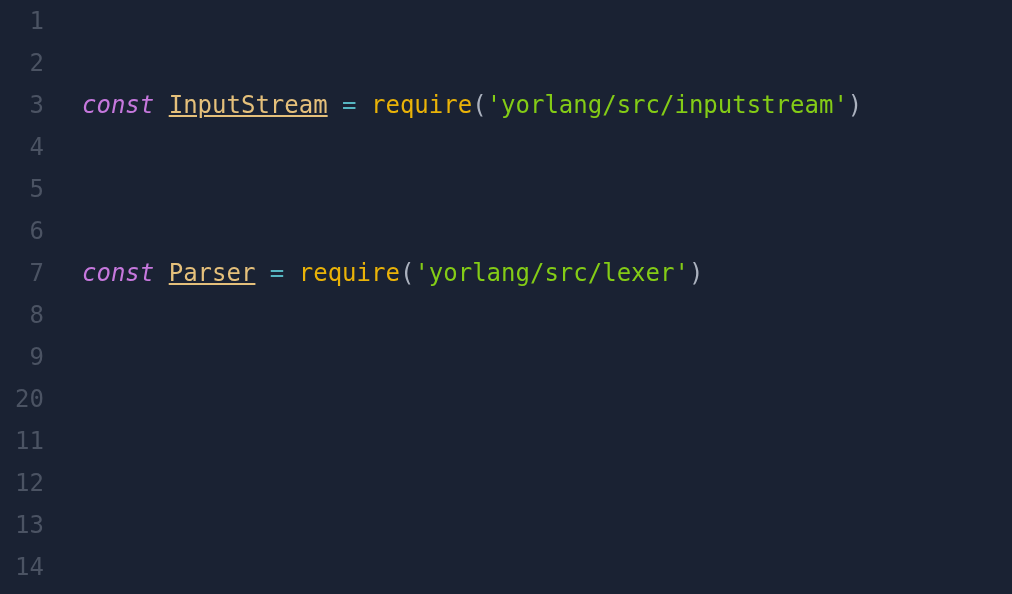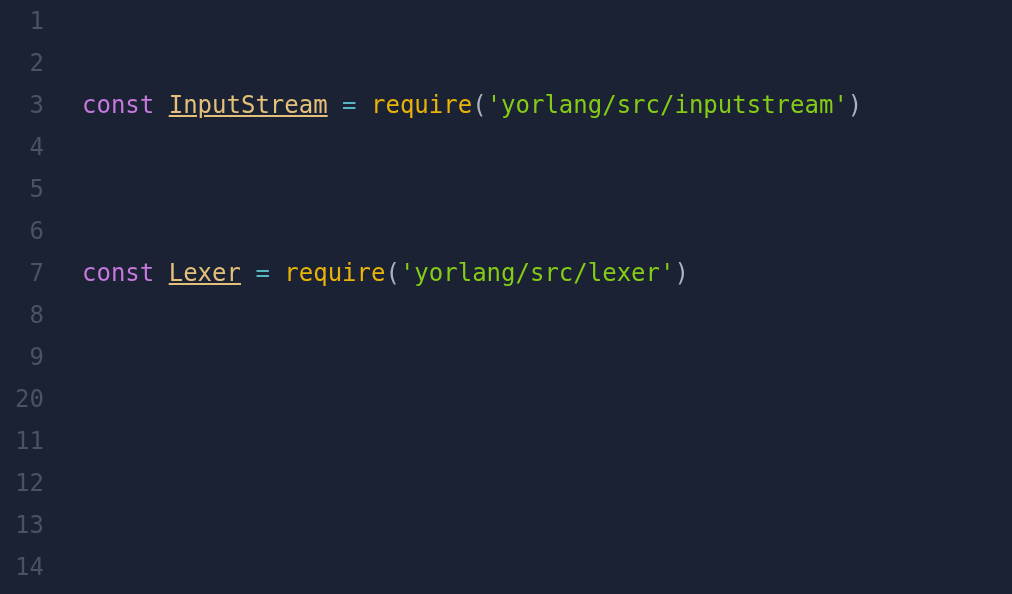--- a/index.html
+++ b/index.html
@@ -28,21 +28,21 @@
     font-variant-numeric: tabular-nums;
   }
   .gutter .ln { height: 42px; }
   .code {
     flex: 1;
     padding-left: 20px;
     white-space: pre;
     position: relative;
   }
   .row { height: 42px; position: relative; }
-  .kw  { color: #c678dd; }
+  .kw  { color: #c678dd; font-style: italic; }
   .cls { color: #e5c07b; text-decoration: underline; }
   .fn  { color: #eab308; }
   .str { color: #84cc16; }
   .op  { color: #56b6c2; }
   .punct { color: #abb2bf; }
   .plain { color: #abb2bf; }
 </style>
 </head>
 <body>
 
@@ -60,21 +60,21 @@
     <div class="ln">20</div>
     <div class="ln">11</div>
     <div class="ln">12</div>
     <div class="ln">13</div>
     <div class="ln">14</div>
   </div>
 
   <div class="code">
     <div class="row"><span class="kw">const</span><span class="plain"> </span><span class="cls">InputStream</span><span class="plain"> </span><span class="op">=</span><span class="plain"> </span><span class="fn">require</span><span class="punct">(</span><span class="str">'yorlang/src/inputstream'</span><span class="punct">)</span></div>
 
-    <div class="row"><span class="kw">const</span><span class="plain"> </span><span class="cls">Lexer</span><span class="plain"> </span><span class="op">=</span><span class="plain"> </span><span class="fn">require</span><span class="punct">(</span><span class="str">'yorlang/src/lexer'</span><span class="punct">)</span></div>
+    <div class="row"><span class="kw">const</span><span class="plain"> </span><span class="cls">Parser</span><span class="plain"> </span><span class="op">=</span><span class="plain"> </span><span class="fn">require</span><span class="punct">(</span><span class="str">'yorlang/src/lexer'</span><span class="punct">)</span></div>
 
 
     <div class="row"></div>
 
     
 
     
 
     
 

